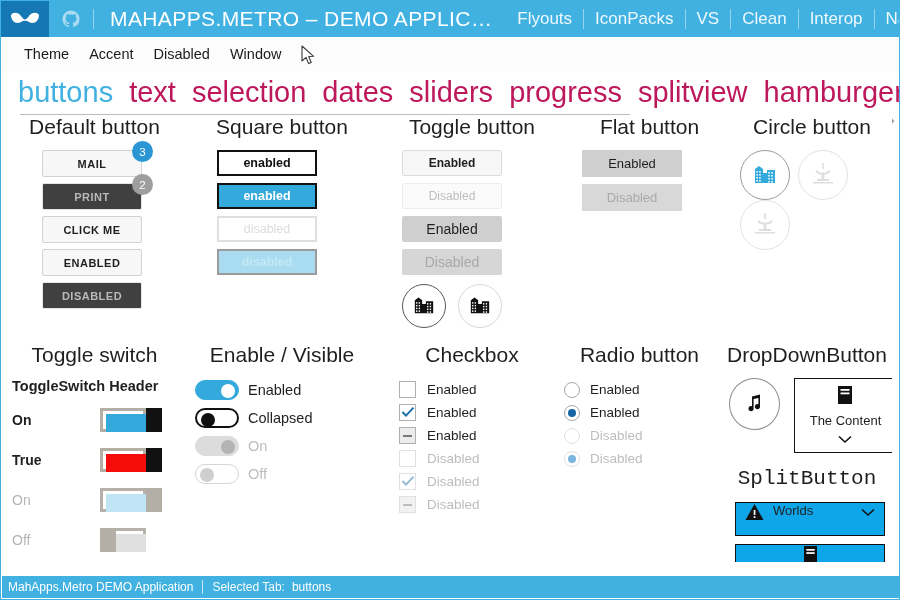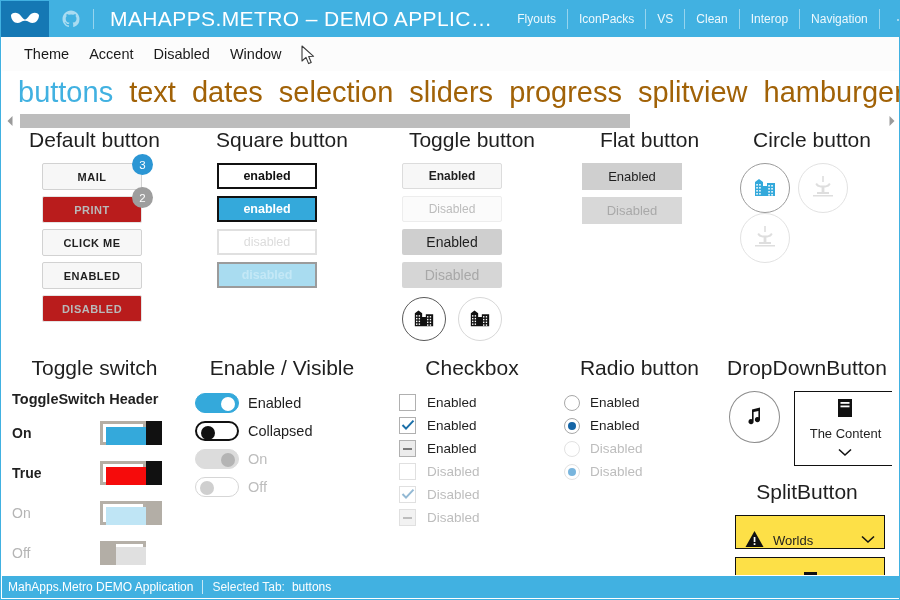--- a/index.html
+++ b/index.html
@@ -27,21 +27,21 @@
     display:flex;align-items:center;justify-content:center;flex:0 0 auto;
   }
   .gh-box{width:44px;height:36px;display:flex;align-items:center;justify-content:center;flex:0 0 auto;}
   .tb-sep{width:1px;height:20px;background:rgba(255,255,255,.45);flex:0 0 auto;}
   .app-title{
     font-size:21px;letter-spacing:.4px;color:#fff;white-space:nowrap;
     padding:0 14px 0 16px;flex:0 0 auto;
   }
   .tb-items{display:flex;align-items:center;flex:1 1 auto;height:36px;}
   .tb-item{
-    font-size:12px;color:#ecf8fd;padding:0 11px;white-space:nowrap;
+    font-size:17px;color:#ecf8fd;padding:0 11px;white-space:nowrap;
     height:36px;display:flex;align-items:center;cursor:default;
   }
   .win-btns{display:flex;align-items:center;flex:0 0 auto;height:36px;}
   .win-btn{
     width:46px;height:36px;display:flex;align-items:center;justify-content:center;
     color:#fff;font-size:15px;
   }
 
   
   .menubar{
@@ -56,56 +56,56 @@
   
   .cursor{position:absolute;left:300px;top:44px;width:16px;height:22px;pointer-events:none;}
 
   
   .tabstrip{
     position:absolute;left:1px;top:70px;width:898px;height:40px;
     overflow:hidden;background:#fff;
   }
   .tablist{display:flex;align-items:flex-end;padding-left:8px;height:40px;}
   .tab{
-    font-size:29px;font-weight:300;color:#a16207;white-space:nowrap;
+    font-size:29px;font-weight:300;color:#be185d;white-space:nowrap;
     padding:0 8px;line-height:38px;cursor:default;
   }
   .tab.active{color:#41b1e1;}
 
   
   .hscroll{
     position:absolute;left:1px;top:110px;width:898px;height:20px;background:#fff;
     display:flex;align-items:center;
   }
   .hs-arrow{width:16px;height:20px;display:flex;align-items:center;justify-content:center;color:#8c8c8c;font-size:9px;}
   .hs-track{position:relative;flex:1 1 auto;height:14px;background:#fff;}
   .hs-thumb{position:absolute;left:2px;top:0;width:610px;height:14px;background:#bdbdbd;}
 
   
   .content{
-    position:absolute;left:1px;top:127px;width:890px;height:447px;
+    position:absolute;left:1px;top:114px;width:890px;height:447px;
     background:#fff;overflow:hidden;
   }
   .col-title{
     font-size:21px;font-weight:400;color:#1f1f1f;text-align:center;
     margin:0 0 12px 0;line-height:1.1;white-space:nowrap;
   }
 
   
   .row1{position:absolute;left:0;top:0;width:890px;height:228px;}
   .panel{position:absolute;top:0;}
 
   
   .btn-default{
     display:block;width:100px;height:27px;box-sizing:border-box;
     background:#f7f7f7;border:1px solid #d2d2d2;border-radius:2px;
     font-family:"Liberation Sans",sans-serif;font-size:11px;font-weight:bold;
     letter-spacing:.5px;color:#1f1f1f;margin:0 0 6px 0;cursor:pointer;
   }
-  .btn-default.disabled{color:#b9b9b9;background:#b91c1c;border-color:#e4e4e4;cursor:default;}
+  .btn-default.disabled{color:#b9b9b9;background:#404040;border-color:#e4e4e4;cursor:default;}
   .badge{
     position:absolute;width:21px;height:21px;border-radius:50%;
     color:#fff;font-size:11.5px;display:flex;align-items:center;justify-content:center;
     font-family:"Liberation Sans",sans-serif;
   }
   .badge.accent{background:#2b96d4;}
   .badge.gray{background:#9e9e9e;}
 
   
   .btn-square{
@@ -200,22 +200,22 @@
     width:50px;height:50px;border-radius:50%;border:1px solid #8c8c8c;background:#fff;
     display:inline-flex;align-items:center;justify-content:center;cursor:pointer;vertical-align:top;
   }
   .ddb-box{
     width:105px;box-sizing:border-box;border:1px solid #111;background:#fff;
     display:inline-flex;flex-direction:column;align-items:center;justify-content:center;
     padding:6px 4px 4px 4px;cursor:pointer;vertical-align:top;
   }
   .ddb-label{font-size:13px;color:#1f1f1f;margin-top:4px;}
   .split-btn{
-    width:150px;height:34px;box-sizing:border-box;border:1px solid #111;background:#fde047;
-    display:flex;align-items:flex-end;padding:0 9px;cursor:pointer;margin-bottom:8px;
+    width:150px;height:34px;box-sizing:border-box;border:1px solid #111;background:#0ea5e9;
+    display:flex;align-items:flex-start;padding:0 9px;cursor:pointer;margin-bottom:8px;
   }
   .split-lbl{font-size:13px;color:#1f1f1f;margin-left:9px;flex:1 1 auto;}
 
   
   .statusbar{
     position:absolute;left:1px;bottom:1px;width:898px;height:22px;
     background:#41b1e1;color:#fff;display:flex;align-items:center;
     font-size:12px;padding-left:6px;box-sizing:border-box;
   }
   .sb-sep{width:1px;height:14px;background:rgba(255,255,255,.7);margin:0 9px;}
@@ -274,22 +274,22 @@
   <div class="cursor">
     <svg width="16" height="22" viewBox="0 0 16 22">
       <path d="M1 1 L1 16 L5 12.4 L7.6 18.6 L10.2 17.5 L7.7 11.5 L12.6 11.3 Z" fill="#ffffff" stroke="#3a3a3a" stroke-width="1.1" stroke-linejoin="round"></path>
     </svg>
   </div>
 
   <div class="tabstrip">
     <div class="tablist" id="tablist">
         <div class="tab active">buttons</div>
         <div class="tab">text</div>
+        <div class="tab">selection</div>
         <div class="tab">dates</div>
-        <div class="tab">selection</div>
         <div class="tab">sliders</div>
         <div class="tab">progress</div>
         <div class="tab">splitview</div>
         <div class="tab">hamburger</div>
       </div>
   </div>
 
   <div class="hscroll">
     <div class="hs-arrow">
       <svg width="8" height="12" viewBox="0 0 8 12">
@@ -609,21 +609,21 @@
             </span>
             <span class="ddb-label">The Content</span>
             <span style="margin-top:2px;">
               <svg width="14" height="9" viewBox="0 0 14 9">
                   <path d="M1 1.5 L7 7 L13 1.5" fill="none" stroke="#111" stroke-width="1.6"></path>
                 </svg>
             </span>
           </div>
         </div>
 
-        <div class="col-title" style="margin-top:14px;">SplitButton</div>
+        <div class="col-title" style="margin-top:14px;font-family:Liberation Mono, monospace;">SplitButton</div>
         <div style="margin-left:18px;" id="split-btns">
             <div class="split-btn">
               <span style="display: inline-flex; align-items: center;">
                 <svg width="19" height="18" viewBox="0 0 19 18">
                   <path d="M9.5 1 L18.5 17 L0.5 17 Z" fill="#111"></path>
                   <rect x="8.7" y="7" width="1.7" height="5" fill="#fff"></rect>
                   <rect x="8.7" y="13.2" width="1.7" height="1.8" fill="#fff"></rect>
                 </svg>
               </span>
               <span class="split-lbl">Worlds</span>

